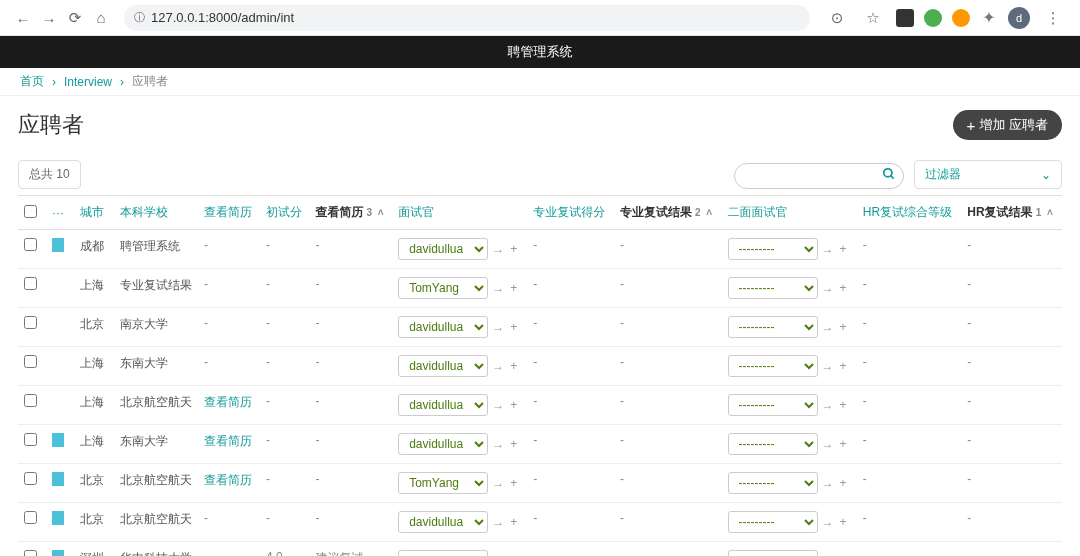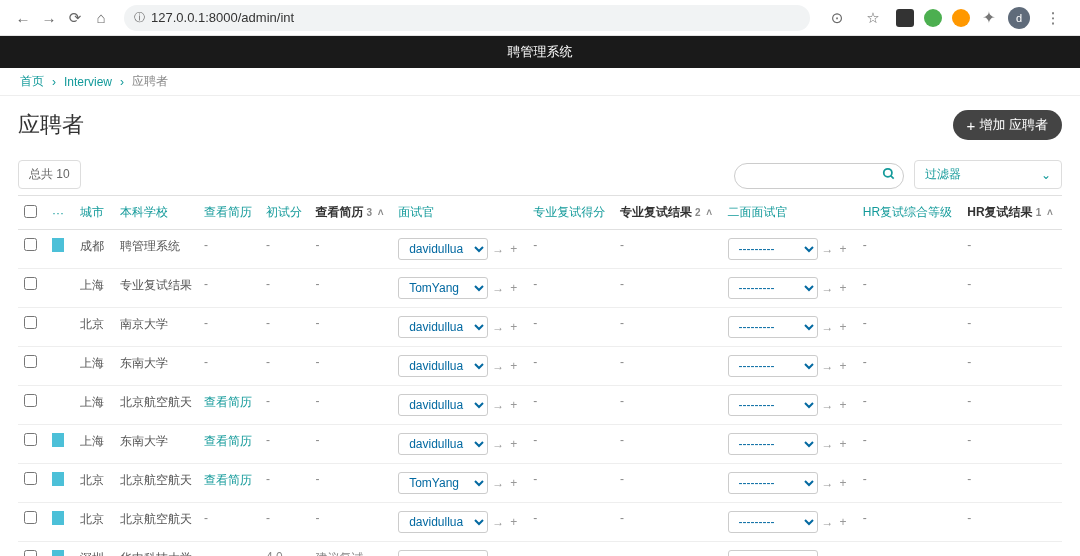--- a/index.html
+++ b/index.html
@@ -34,21 +34,21 @@
 .filter-box .chev{color:#139a9a}
 .table-wrap{padding:0 18px}
 table{width:100%;border-collapse:collapse;font-size:12px}
 th{text-align:left;padding:8px 6px;font-weight:400;color:#139a9a;border-top:1px solid #e0e0e0;border-bottom:1px solid #e0e0e0;white-space:nowrap}
 th.dark{color:#333;font-weight:600}
 th .sort{color:#888;font-size:10px;margin-left:3px}
 td{padding:8px 6px;border-bottom:1px solid #eee;color:#555;vertical-align:top;white-space:nowrap}
 td .dash{color:#888}
 input[type=checkbox]{width:13px;height:13px;cursor:pointer}
 .thumb{width:12px;height:14px;background:#4cc0d8;display:inline-block}
-.sel{height:22px;border:1px solid #ccc;border-radius:3px;padding:0 6px;font-size:12px;background:#fff;color:#0369a1;cursor:pointer;min-width:90px}
+.sel{height:22px;border:1px solid #ccc;border-radius:3px;padding:0 6px;font-size:12px;background:#fff;color:#4d7c0f;cursor:pointer;min-width:90px}
 .act-icons{display:inline-flex;align-items:center;gap:6px;margin-left:4px;color:#999}
 .act-icons span{cursor:pointer}
 .link{color:#139a9a;cursor:pointer}
 .col-check{width:28px}
 .col-thumb{width:28px}
 .col-city{width:40px}
 .col-school{width:60px}
 </style>
 </head>
 <body>

